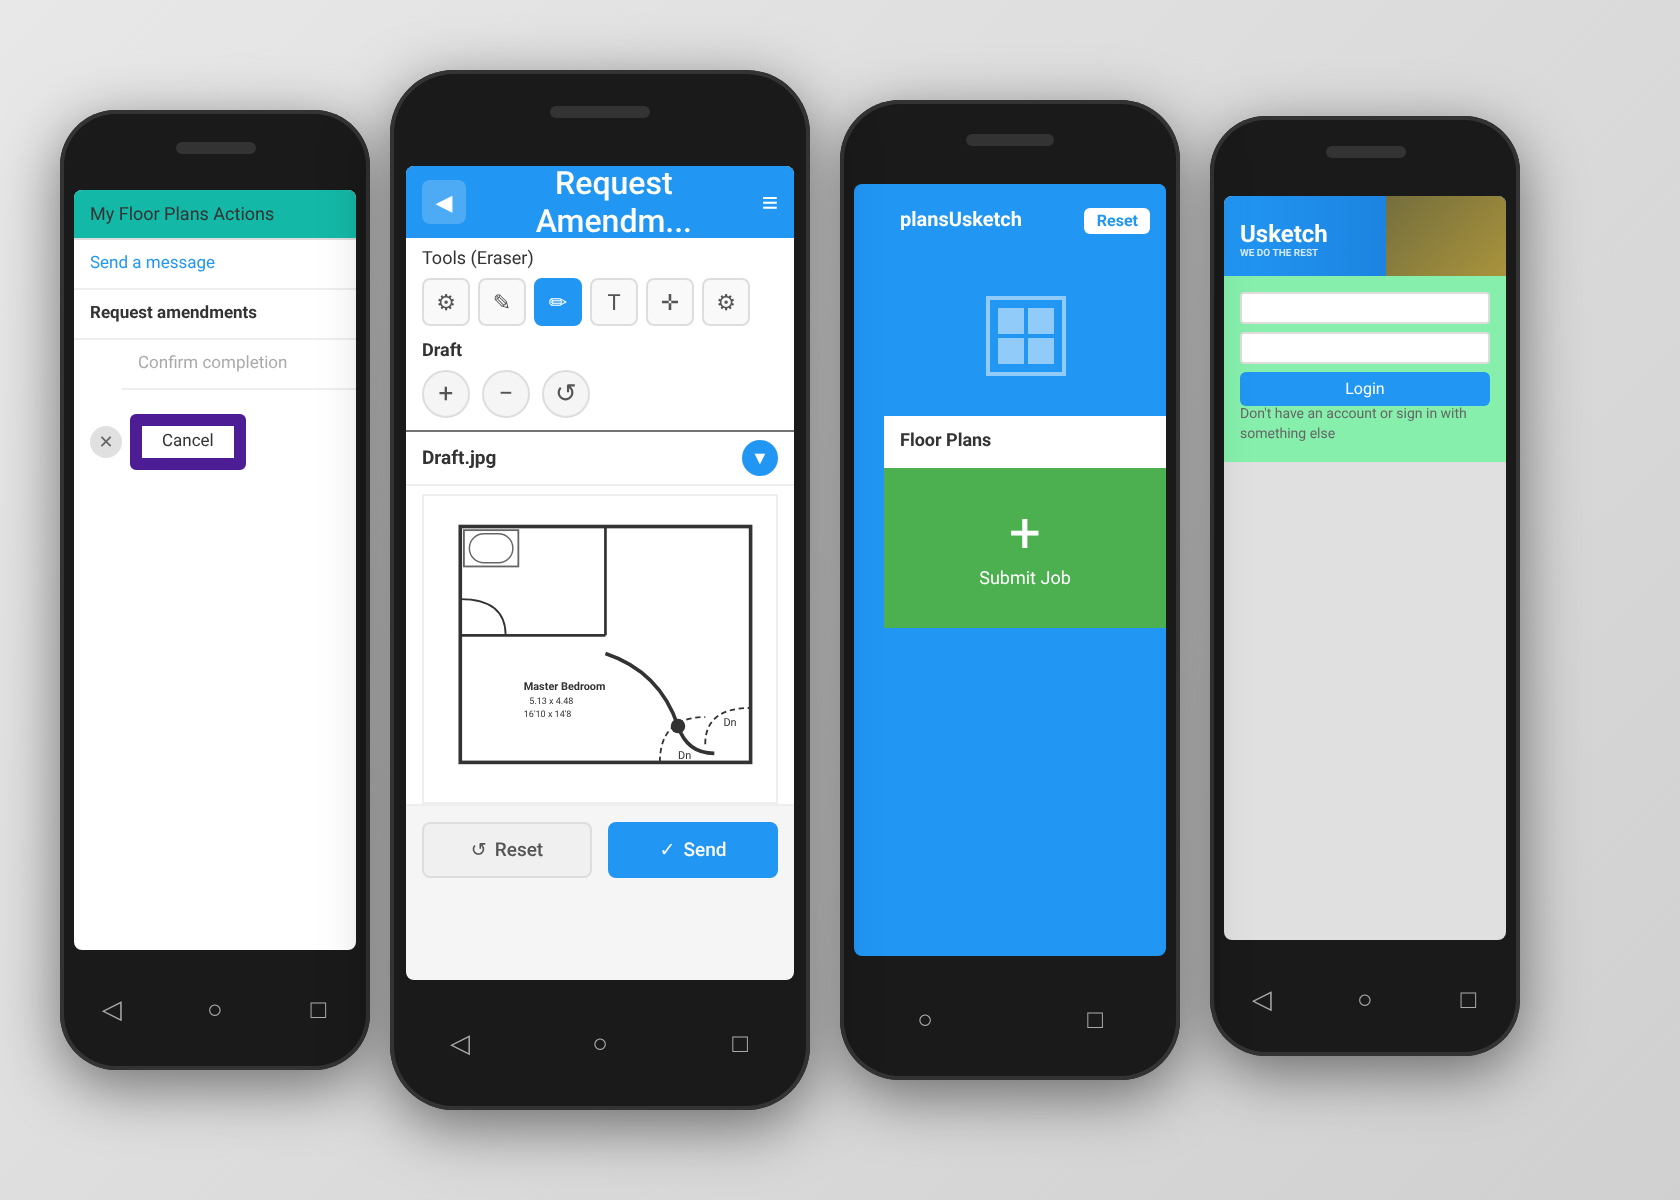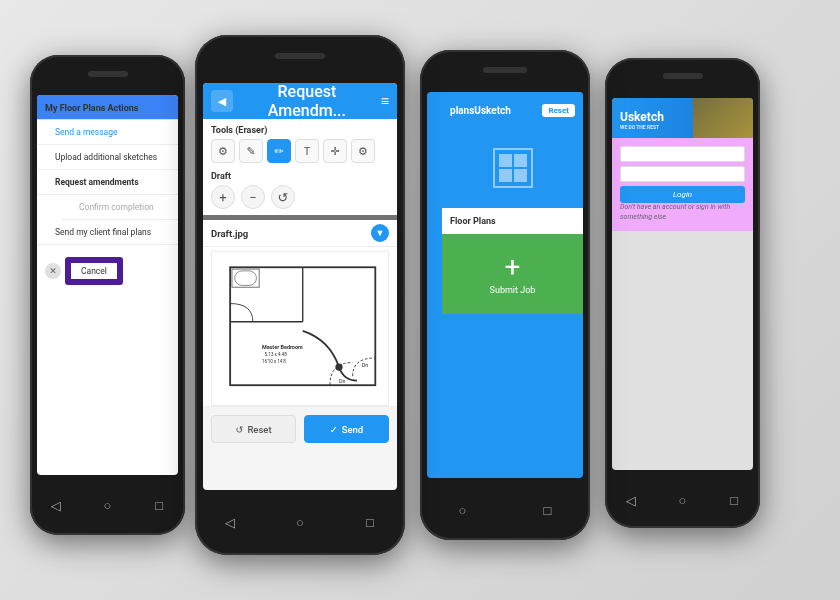--- a/index.html
+++ b/index.html
@@ -210,29 +210,29 @@
       color: #aaa;
     }
     .nav-icon-square::before {
       content: '□';
       font-size: 13px;
       color: #aaa;
     }
 
     
     .p1-header {
-      background: #3b82f6;
+      background: #14b8a6;
       padding: 8px 8px 6px;
       border-bottom: 1px solid #ddd;
       font-size: 9px;
-      font-weight: bold;
+      font-weight: normal;
       color: #333;
     }
     .p1-menu-item {
-      padding: 7px 18px;
+      padding: 7px 8px;
       border-bottom: 1px solid #eee;
       font-size: 8.5px;
       color: #333;
       cursor: pointer;
     }
     .p1-menu-item.blue { color: #2196F3; }
     .p1-menu-item.bold { font-weight: bold; }
     .p1-menu-item.gray { color: #aaa; margin-left: 24px; }
     .p1-cancel {
       display: flex;
@@ -287,21 +287,21 @@
       font-weight: 500;
       text-align: center;
     }
     .p2-toolbar-menu {
       color: white;
       font-size: 14px;
     }
     .p2-tools-label {
       padding: 6px 8px 4px;
       font-size: 9px;
-      font-weight: bold;
+      font-weight: normal;
       color: #333;
     }
     .p2-tools-row {
       display: flex;
       align-items: center;
       gap: 4px;
       padding: 0 8px 6px;
     }
     .p2-tool-btn {
       width: 24px;
@@ -342,21 +342,21 @@
       justify-content: center;
       font-size: 13px;
       color: #555;
       background: #f5f5f5;
     }
     .p2-file-row {
       display: flex;
       align-items: center;
       justify-content: space-between;
       padding: 4px 8px;
-      border-top: 5px solid #737373;
+      border-top: 1px solid #737373;
       border-bottom: 1px solid #eee;
       margin-bottom: 4px;
     }
     .p2-file-name {
       font-size: 9.5px;
       font-weight: bold;
       color: #333;
     }
     .p2-file-arrow {
       width: 18px;
@@ -491,23 +491,22 @@
       color: white;
       font-size: 12px;
       font-weight: bold;
     }
     .p4-tagline {
       font-size: 5px;
       color: rgba(255,255,255,0.8);
       display: block;
     }
     .p4-form-area {
-      background: #f0abfc;
+      background: #86efac;
       padding: 8px;
-      font-style: italic;
     }
     .p4-input {
       background: white;
       height: 16px;
       border-radius: 2px;
       margin-bottom: 4px;
       border: 1px solid #ddd;
     }
     .p4-login-btn {
       background: #2196F3;
@@ -534,24 +533,22 @@
 </head>
 <body>
 
 <div class="phones-container">
 
   <div class="phone phone-1">
     <div class="speaker"></div>
     <div class="screen">
       <div class="p1-header">My Floor Plans Actions</div>
       <div class="p1-menu-item blue">Send a message</div>
-      <div class="p1-menu-item">Upload additional sketches</div>
       <div class="p1-menu-item bold">Request amendments</div>
       <div class="p1-menu-item gray">Confirm completion</div>
-      <div class="p1-menu-item">Send my client final plans</div>
       <div class="p1-cancel">
         <div class="p1-cancel-x">✕</div>
         <div class="p1-cancel-btn">Cancel</div>
       </div>
     </div>
     <div class="nav-bar">
       <div class="nav-icon nav-icon-triangle"></div>
       <div class="nav-icon nav-icon-circle"></div>
       <div class="nav-icon nav-icon-square"></div>
     </div>

